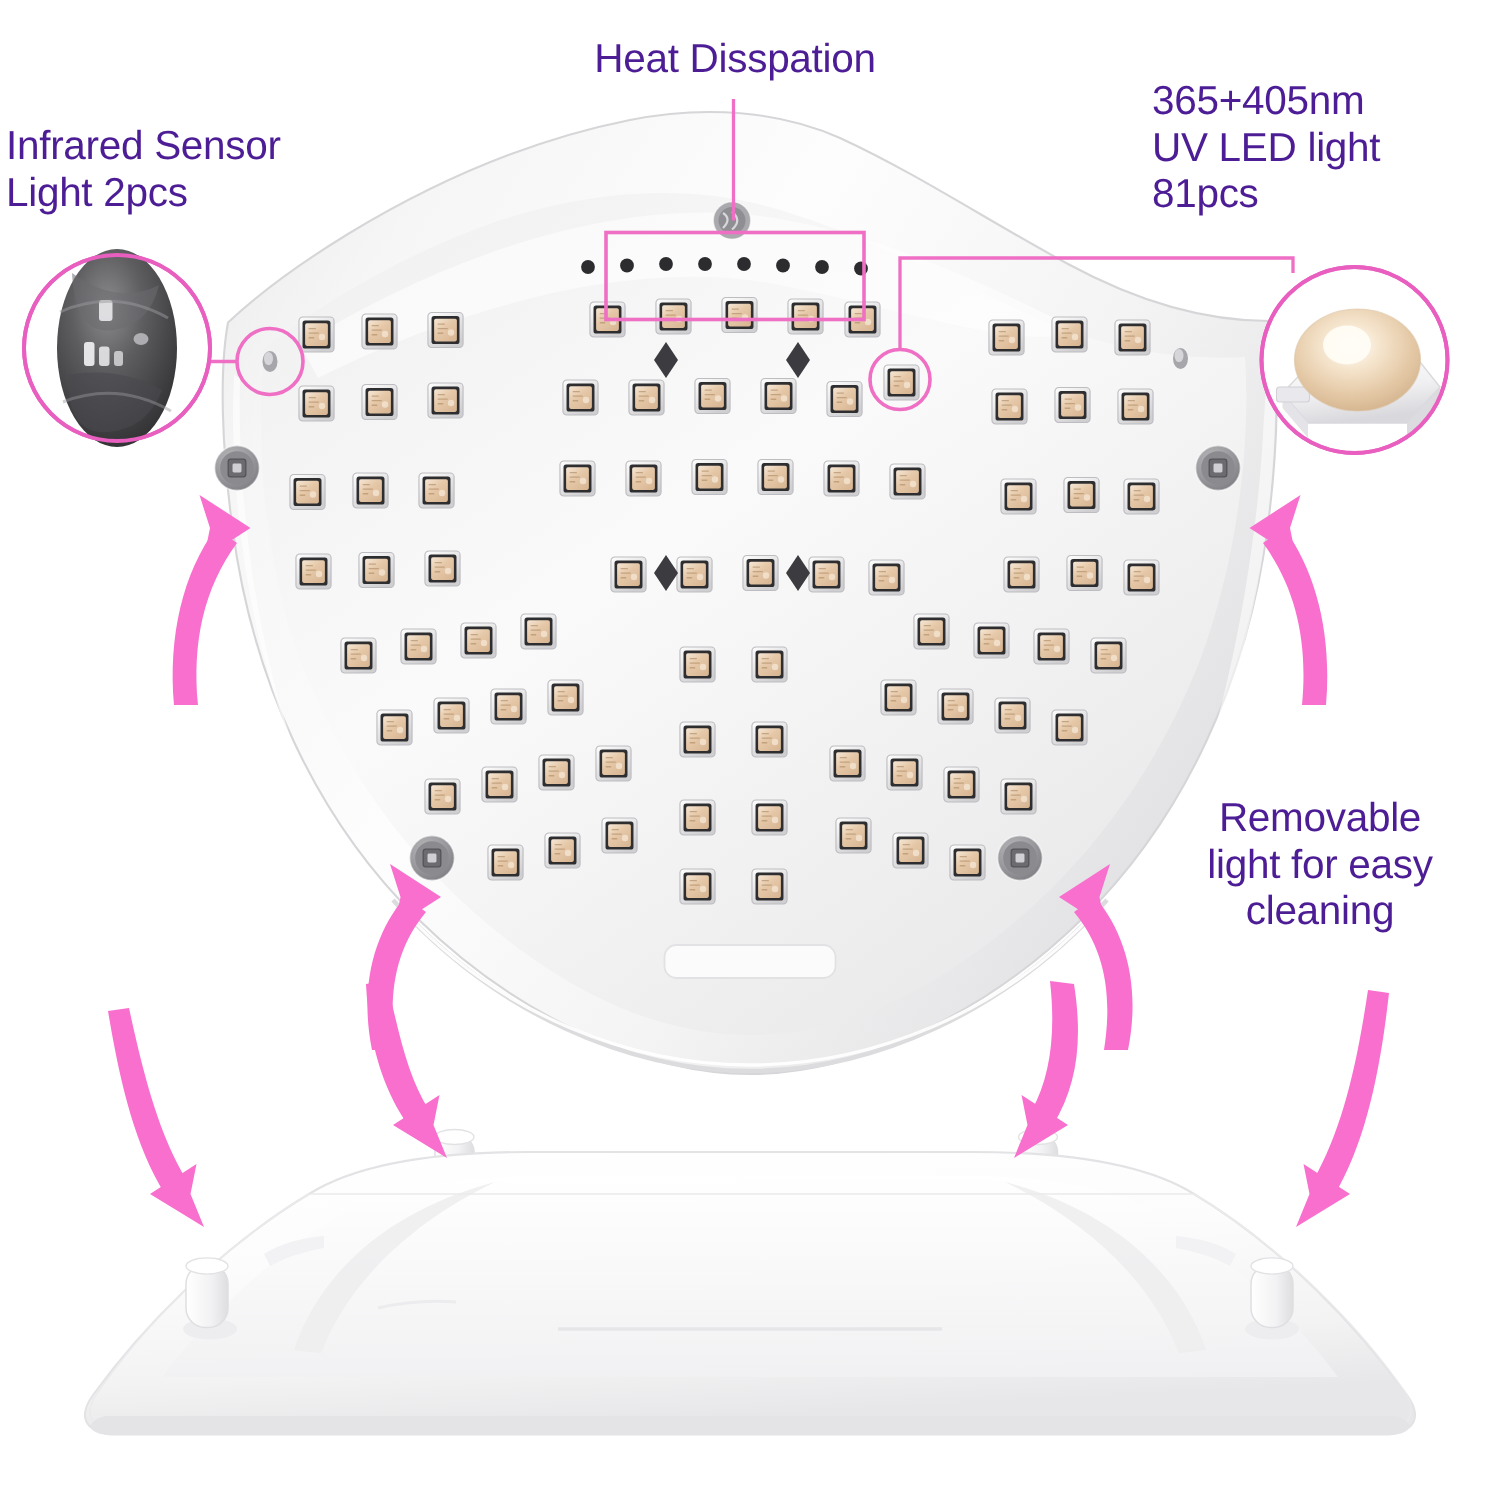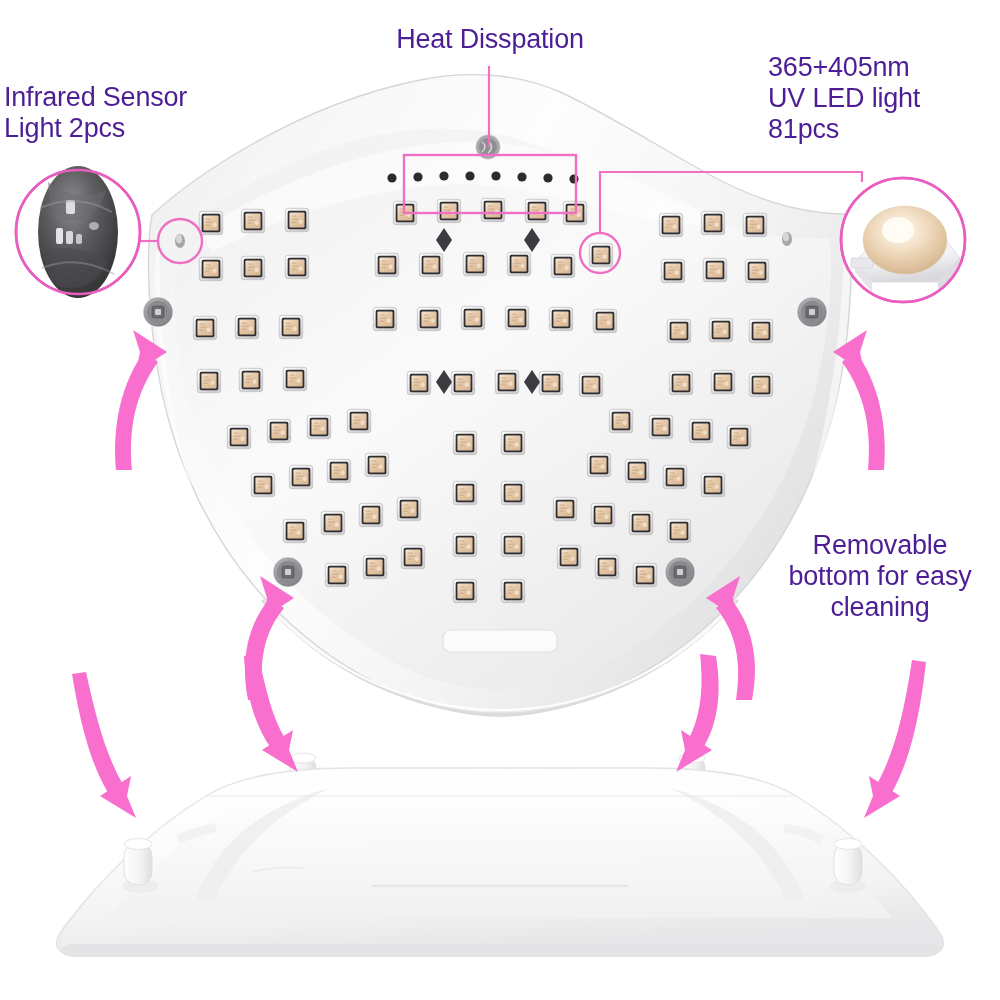--- a/index.html
+++ b/index.html
@@ -43,21 +43,21 @@
   <div class="callout" id="label-infrared">Infrared Sensor
 Light 2pcs</div>
 
   <div class="callout" id="label-heat">Heat Disspation</div>
 
   <div class="callout" id="label-uvled">365+405nm
 UV LED light
 81pcs</div>
 
   <div class="callout" id="label-removable">Removable
-bottom for easy
+light for easy
 cleaning</div>
 
   <svg id="art" viewBox="0 0 1000 1000" xmlns="http://www.w3.org/2000/svg">
     <defs>
 
       <linearGradient id="gBody" x1="0" y1="0" x2="1" y2="0.6">
         <stop offset="0" stop-color="#e9e9ea"></stop>
         <stop offset="0.18" stop-color="#f6f6f7"></stop>
         <stop offset="0.45" stop-color="#fdfdfd"></stop>
         <stop offset="0.72" stop-color="#f4f4f5"></stop>

